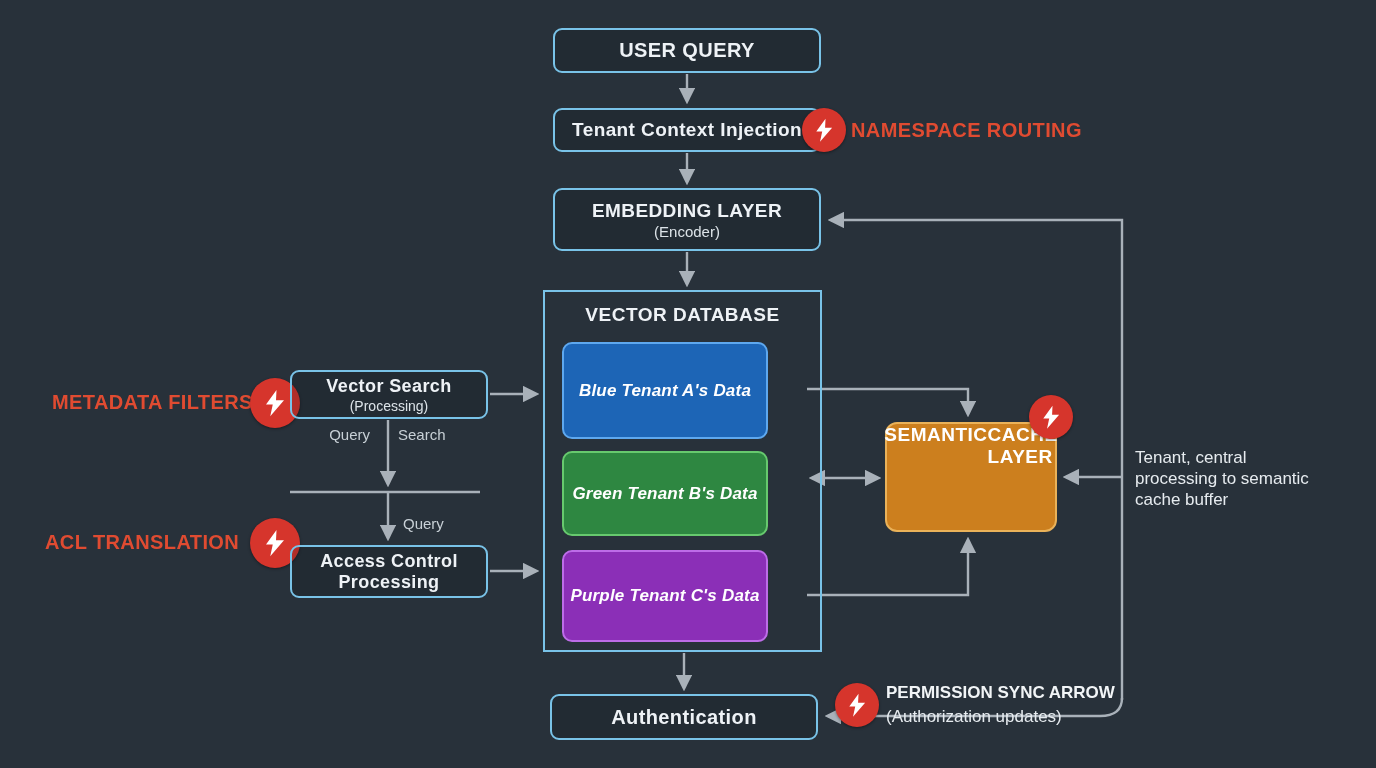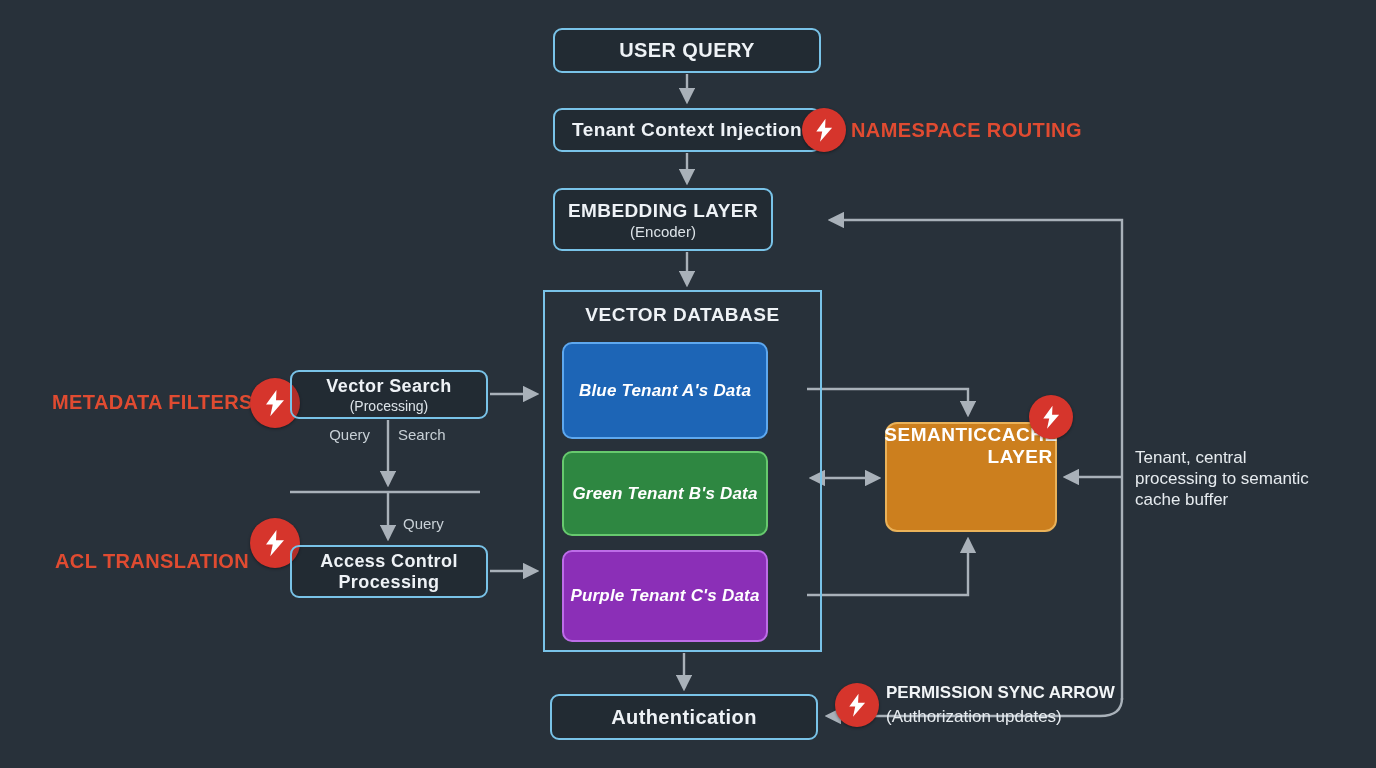--- a/index.html
+++ b/index.html
@@ -81,21 +81,21 @@
   <div class="box" style="left:553px;top:108px;width:268px;height:44px;">
     <div class="t1">Tenant Context Injection</div>
   </div>
   <div class="badge" style="left:802px;top:108px;width:44px;height:44px;">
     <svg viewBox="0 0 24 24">
         <path d="M13.2 1.5 L4.8 13.2 H10.2 L8.2 22.5 L19.2 9.8 H12.8 Z" fill="#fff"></path>
       </svg>
   </div>
   <div class="redlabel" style="left:851px;top:119px;">NAMESPACE ROUTING</div>
 
-  <div class="box" style="left:553px;top:188px;width:220px;height:63px;">
+  <div class="box" style="left:553px;top:188px;width:268px;height:63px;">
     <div class="t1">EMBEDDING LAYER</div>
     <div class="t2">(Encoder)</div>
   </div>
 
   <div class="vdb">
     <div class="vdb-title">VECTOR DATABASE</div>
     <div class="tenant blue">Blue Tenant A's Data</div>
     <div class="tenant green">Green Tenant B's Data</div>
     <div class="tenant purple">Purple Tenant C's Data</div>
   </div>
@@ -112,21 +112,21 @@
   </div>
   <div class="box" style="left:290px;top:370px;width:198px;height:49px;">
     <div class="t1" style="font-size:18px;">Vector Search</div>
     <div class="t2" style="font-size:14px;">(Processing)</div>
   </div>
 
   <div class="wirelabel" style="left:318px;top:426px;width:52px;text-align:right;">Query</div>
   <div class="wirelabel" style="left:398px;top:426px;">Search</div>
   <div class="wirelabel" style="left:403px;top:515px;">Query</div>
 
-  <div class="redlabel" style="left:55px;top:531px;margin-top:19px;">ACL TRANSLATION</div>
+  <div class="redlabel" style="left:45px;top:531px;">ACL TRANSLATION</div>
   <div class="badge" style="left:250px;top:518px;width:50px;height:50px;">
     <svg viewBox="0 0 24 24">
         <path d="M13.2 1.5 L4.8 13.2 H10.2 L8.2 22.5 L19.2 9.8 H12.8 Z" fill="#fff"></path>
       </svg>
   </div>
   <div class="box" style="left:290px;top:545px;width:198px;height:53px;">
     <div class="t1" style="font-size:18px;">Access Control</div>
     <div class="t1" style="font-size:18px;">Processing</div>
   </div>
 

